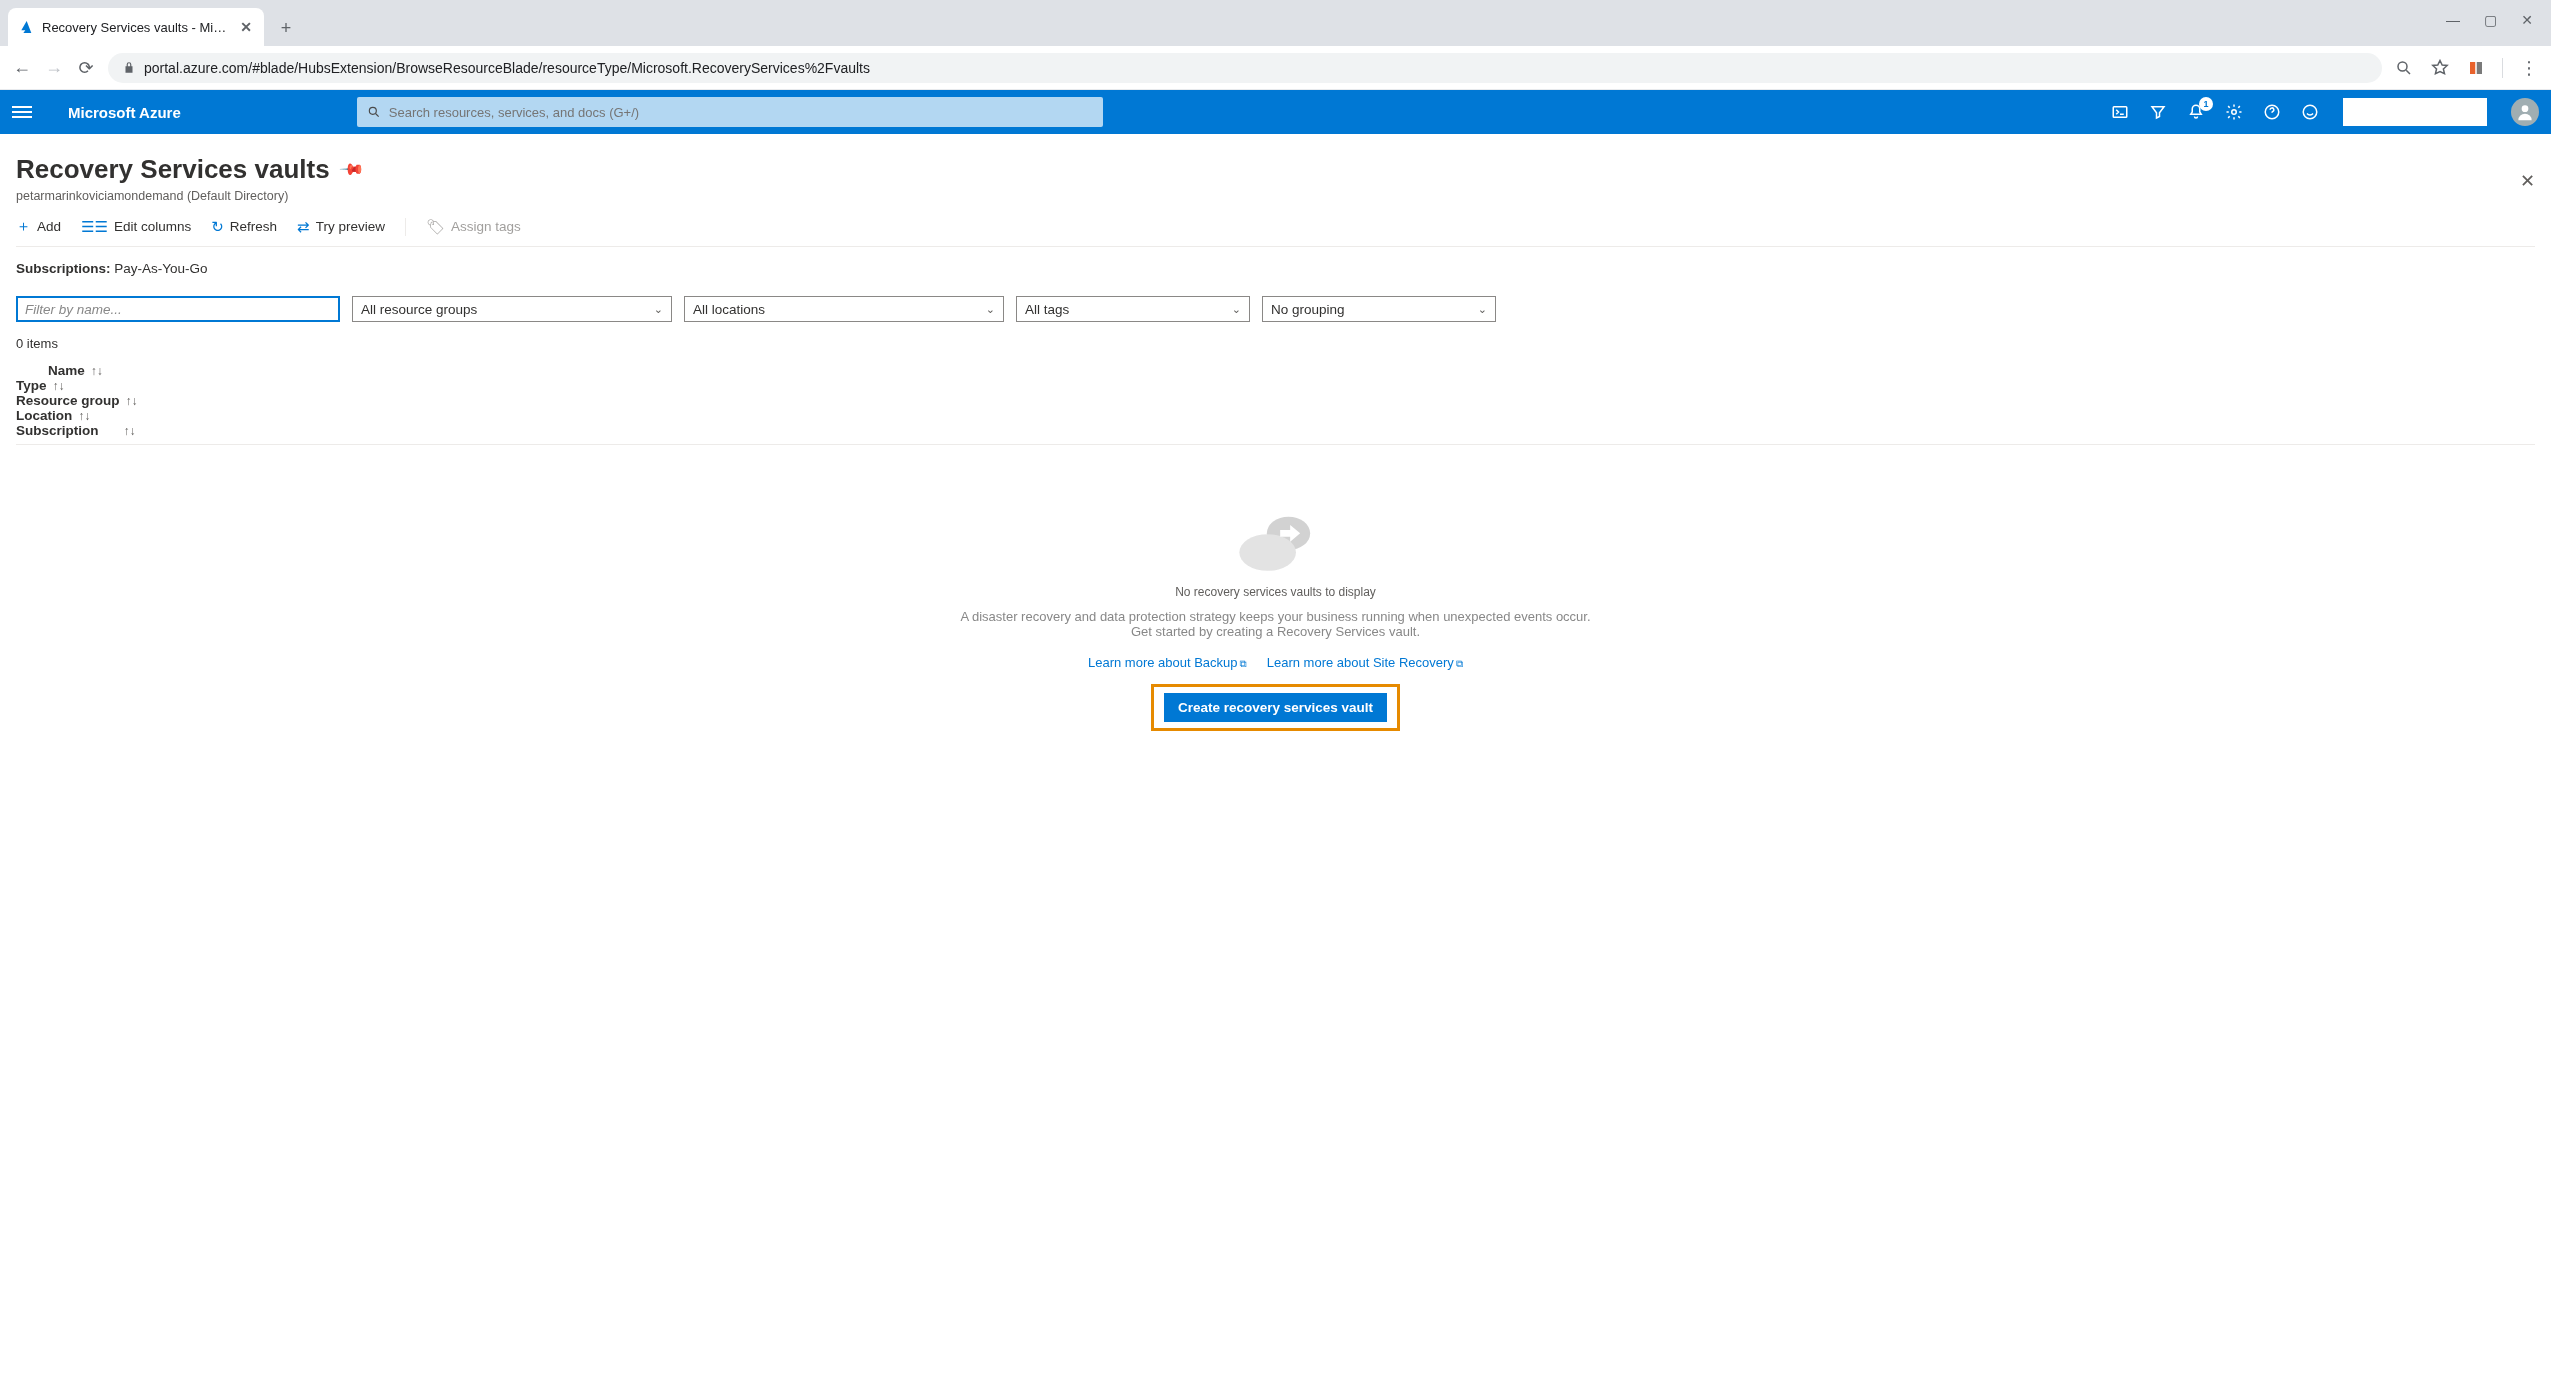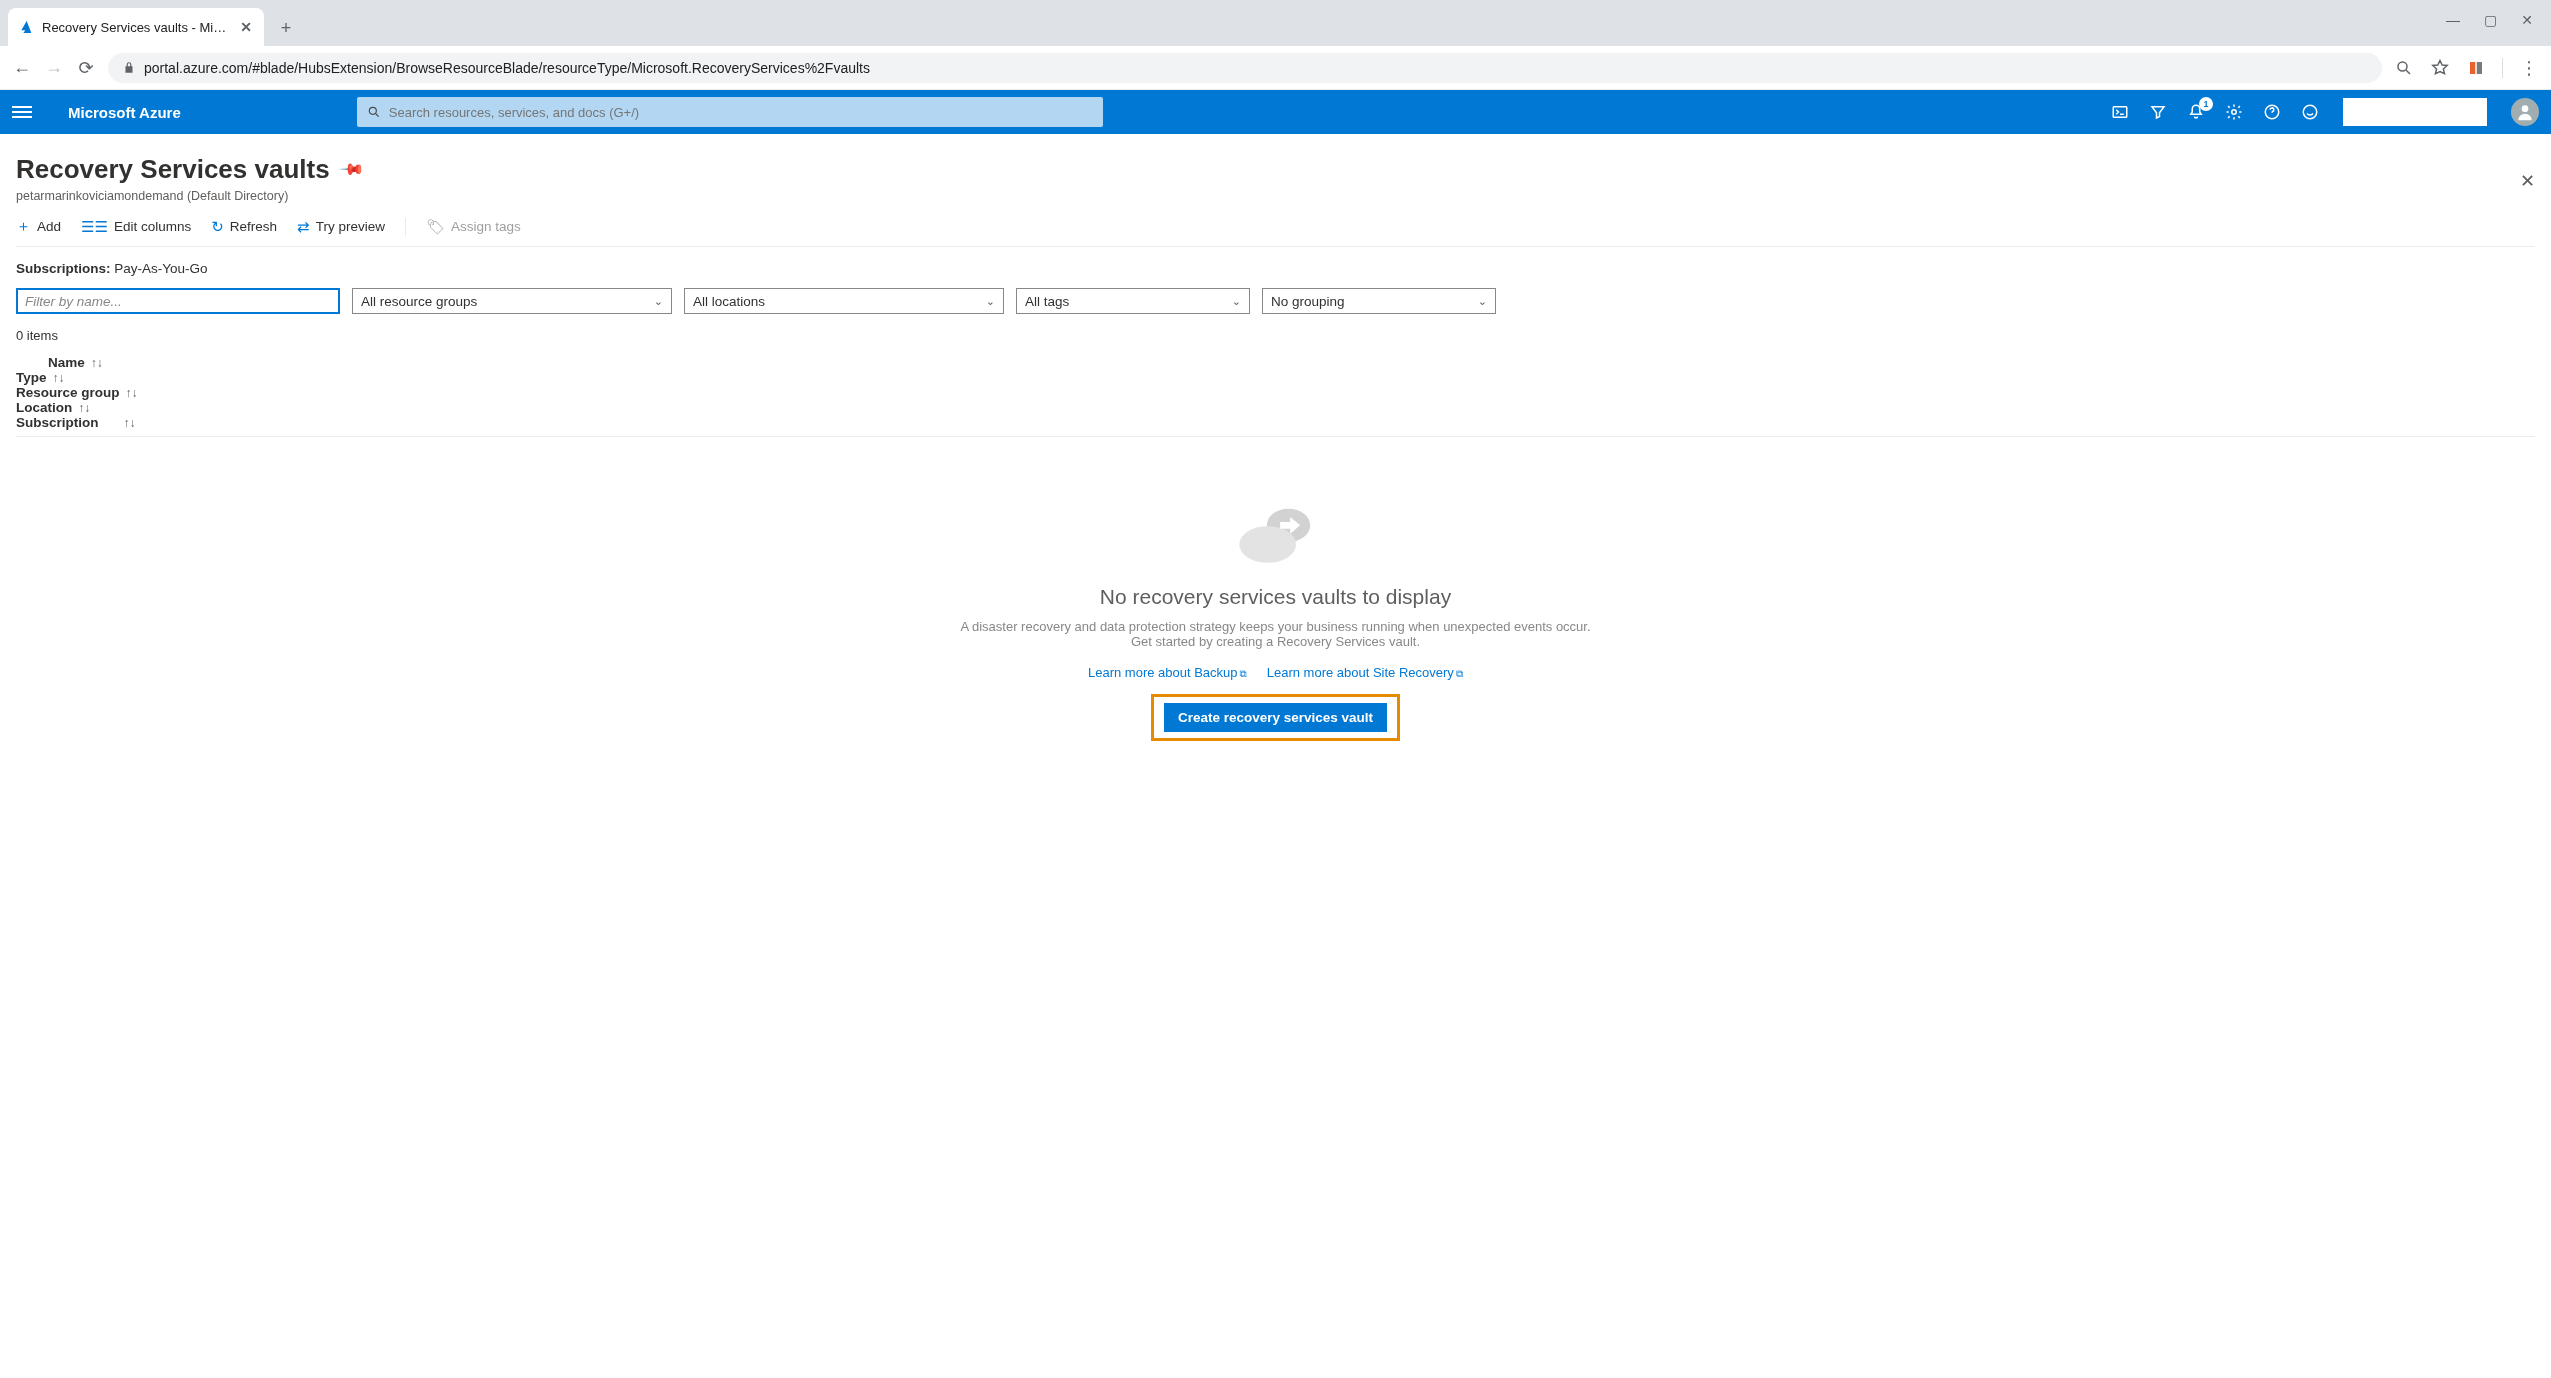--- a/index.html
+++ b/index.html
@@ -51,42 +51,42 @@
   .toolbar-btn { display: flex; align-items: center; gap: 6px; color: #323130; cursor: pointer; font-size: 13.5px; }
   .toolbar-btn.disabled { color: #a19f9d; cursor: default; }
   .toolbar-btn .i { color: #0078d4; font-size: 15px; }
   .toolbar-btn.disabled .i { color: #a19f9d; }
   .toolbar-sep { width: 1px; height: 18px; background: #edebe9; }
 
   .subs-row { margin-top: 14px; font-size: 13.5px; }
   .subs-row b { font-weight: 600; }
 
   .filters { display: flex; gap: 12px; margin-top: 12px; }
-  .filter-input, .filter-select { height: 26px; border: 1px solid #8a8886; font-size: 13.5px; padding: 12px 8px; background: #fff; color: #323130; }
+  .filter-input, .filter-select { height: 26px; border: 1px solid #8a8886; font-size: 13.5px; padding: 12px 8px; background: #fff; color: #323130; margin-top: 8px; }
   .filter-input { width: 324px; border-color: #0078d4; box-shadow: inset 0 0 0 1px #0078d4; }
   .filter-input::placeholder { color: #888; font-style: italic; }
   .filter-select { flex: 0 0 320px; display: flex; align-items: center; justify-content: space-between; cursor: pointer; }
   .fs-small { flex: 0 0 234px; }
   .chev-d { color: #605e5c; font-size: 11px; }
 
   .items-count { margin-top: 14px; font-size: 13px; color: #323130; }
 
   .table-header { display: flex; border-bottom: 1px solid #edebe9; margin-top: 6px; padding: 6px 0; font-size: 13.5px; font-weight: 600; color: #323130; flex-direction: column; }
   .th { display: flex; align-items: center; gap: 6px; cursor: pointer; }
   .th .sort { color: #605e5c; font-size: 12px; }
   .th-name { width: 200px; padding-left: 32px; }
   .th-type { width: 300px; }
   .th-rg  { width: 300px; }
   .th-loc { width: 300px; }
   .th-sub { width: 200px; gap: 25px; }
 
   
   .empty { display: flex; flex-direction: column; align-items: center; margin-top: 50px; color: #605e5c; }
   .cloud-svg { width: 100px; height: 90px; opacity: 0.95; }
-  .empty-title { font-size: 21px; color: #605e5c; margin-top: 8px; }
+  .empty-title { font-size: 12px; color: #605e5c; margin-top: 0; }
   .empty-desc { font-size: 13px; color: #888; margin-top: 10px; text-align: center; max-width: 640px; }
   .empty-links { margin-top: 16px; font-size: 13px; display: flex; gap: 20px; }
   .empty-links a { color: #0078d4; text-decoration: none; }
   .ext-link-icon { font-size: 10px; margin-left: 2px; color: #0078d4; }
   .create-wrap { margin-top: 14px; border: 3px solid #e68a00; padding: 6px 10px; }
   .create-btn { background: #0078d4; color: #fff; border: none; padding: 7px 14px; font-size: 13.5px; font-weight: 600; cursor: pointer; }
 
 </style>
 </head>
 <body>

